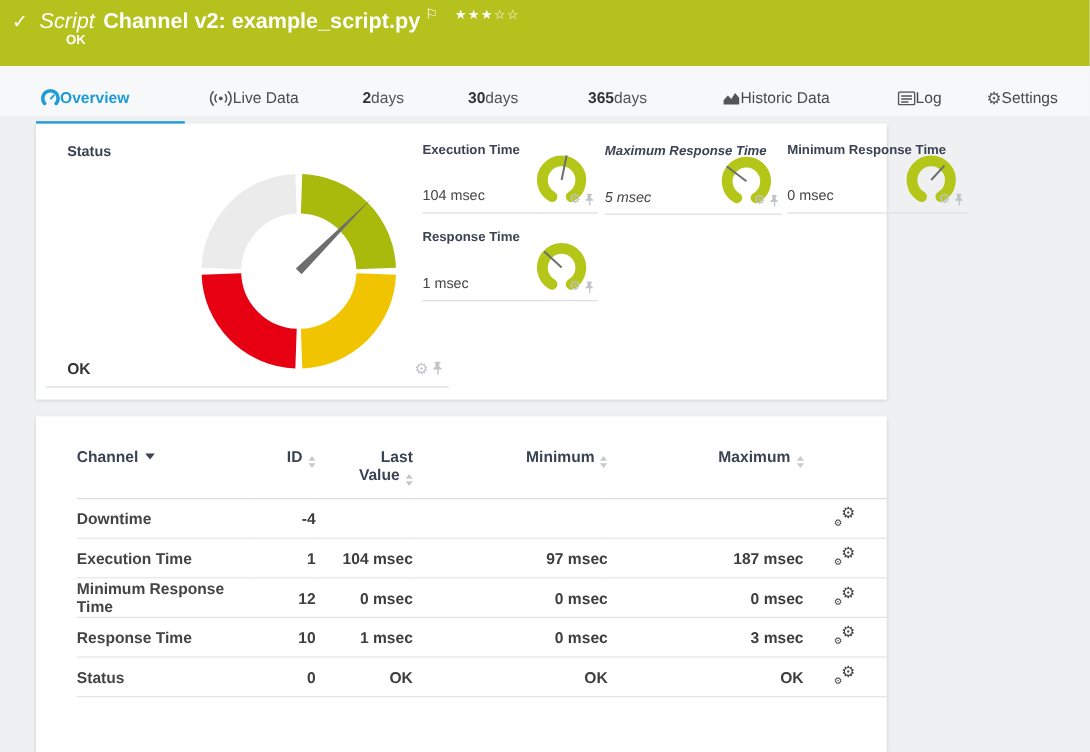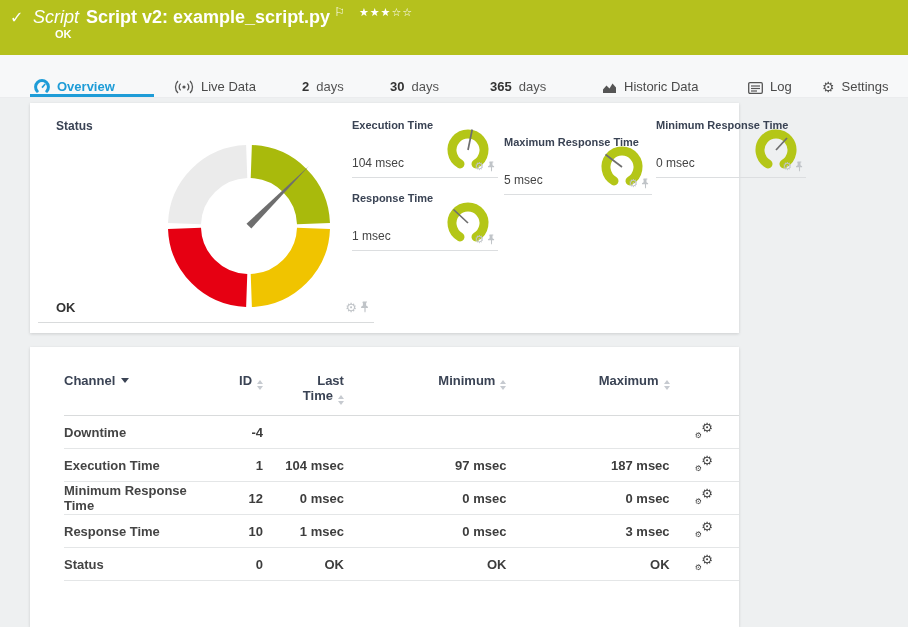--- a/index.html
+++ b/index.html
@@ -13,21 +13,21 @@
   .topbar{position:absolute;left:0;top:0;width:908px;height:55px;background:#b5c11d;color:#fff;}
   .topbar .check{position:absolute;left:10px;top:8px;font-size:16px;font-weight:bold;}
   .titleline{position:absolute;left:33px;top:5px;white-space:nowrap;font-size:18px;}
   .kind{font-style:italic;font-weight:400;margin-right:7px;}
   .sensorname{font-weight:700;}
   .flag{font-size:12px;vertical-align:super;margin-left:4px;}
   .stars{font-size:11px;vertical-align:super;margin-left:14px;letter-spacing:1px;}
   .topstatus{position:absolute;left:55px;top:28px;font-size:11px;font-weight:700;}
   
   .tabs{position:absolute;left:0;top:55px;width:908px;height:42px;background:#f7f8f9;border-bottom:1px solid #ebecee;}
-  .tab{position:absolute;top:0;height:39px;display:flex;align-items:flex-end;gap:7px;
+  .tab{position:absolute;top:7px;height:39px;display:flex;align-items:center;
        font-size:13px;color:#4a4a4a;cursor:pointer;border-bottom:3px solid transparent;padding:0 4px;}
   .tab.active{color:#1e9cd7;border-bottom-color:#1e9cd7;font-weight:700;}
   .tab .num{font-weight:700;color:#333;}
   .tab .days{color:#555;}
   .t-overview{left:30px;width:116px;}
   .t-live{left:170px;}
   .t-d2{left:298px;}
   .t-d30{left:386px;}
   .t-d365{left:486px;}
   .t-historic{left:598px;}
@@ -45,21 +45,21 @@
   .statuscell .cell-title{padding:6px 0 0 18px;}
   .biggauge{position:absolute;left:126px;top:28px;}
   .statusfooter{position:absolute;left:0;right:-26px;bottom:0;height:26px;border-bottom:1px solid #d9dbdc;
     display:flex;justify-content:space-between;align-items:center;padding:0 4px 2px 18px;}
   .statusfooter .val{font-size:13px;font-weight:700;color:#333;}
   .miniicons{display:flex;align-items:center;gap:3px;color:#c0c4c8;}
   .miniicons .gear{font-size:13px;line-height:1;color:#c0c4c8;}
   
   .gcell{position:absolute;height:64px;border-bottom:1px solid #dcdee0;}
   .gc-exec{left:322px;top:10px;width:146px;}
-  .gc-max {left:474px;top:27px;width:148px;}
+  .gc-max {left:474px;top:11px;width:148px;font-style:italic;}
   .gc-min {left:626px;top:10px;width:150px;}
   .gc-resp{left:322px;top:83px;width:146px;}
   .gcell .cell-title{font-size:11px;padding-top:6px;}
   .sgauge{position:absolute;right:6px;top:11px;}
   .gvalue{position:absolute;left:0;bottom:7px;font-size:12px;color:#444;}
   .gicons{position:absolute;right:2px;bottom:5px;display:flex;gap:3px;align-items:center;color:#c0c4c8;}
   .gicons .gear{font-size:11px;line-height:1;}
   
   table{border-collapse:collapse;margin:26px 0 0 34px;}
   th,td{padding:0;font-size:13px;}
@@ -79,21 +79,21 @@
   .gearpair{position:relative;display:inline-block;width:17px;height:16px;}
   .gearpair .big{position:absolute;right:0;top:-2px;font-size:13px;color:#454545;line-height:1;}
   .gearpair .small{position:absolute;left:-1px;bottom:-1px;font-size:8px;color:#454545;line-height:1;}
 </style>
 </head>
 <body>
 
 <div class="topbar">
   <span class="check">✓</span>
   <div class="titleline">
-    <span class="kind">Script</span><span class="sensorname">Script v2: example_script.py</span><span class="flag">⚐</span><span class="stars">★★★☆☆</span>
+    <span class="kind">Script</span><span class="sensorname">Channel v2: example_script.py</span><span class="flag">⚐</span><span class="stars">★★★☆☆</span>
   </div>
   <div class="topstatus">OK</div>
 </div>
 
 <div class="tabs">
   <div class="tab active t-overview">
     <span class="tabicon">
       <svg width="16" height="15" viewBox="0 0 16 15">
           <path d="M3.2 12.2 A6.4 6.4 0 1 1 12.8 12.2" fill="none" stroke="#1e9cd7" stroke-width="3" stroke-linecap="round"></path>
           <line x1="8" y1="8.6" x2="11.2" y2="5" stroke="#1e9cd7" stroke-width="1.6"></line>
@@ -247,21 +247,21 @@
           <span>Channel</span><span class="caret"></span>
         </th>
         <th>
           <span>ID</span><span class="sort">
               <i class="up"></i>
               <i class="dn"></i>
             </span>
         </th>
         <th>
           <span class="twolines"><span>Last</span><br>
-          <span>Time</span><span class="sort">
+          <span>Value</span><span class="sort">
                 <i class="up"></i>
                 <i class="dn"></i>
               </span></span>
         </th>
         <th>
           <span>Minimum</span><span class="sort">
               <i class="up"></i>
               <i class="dn"></i>
             </span>
         </th>

